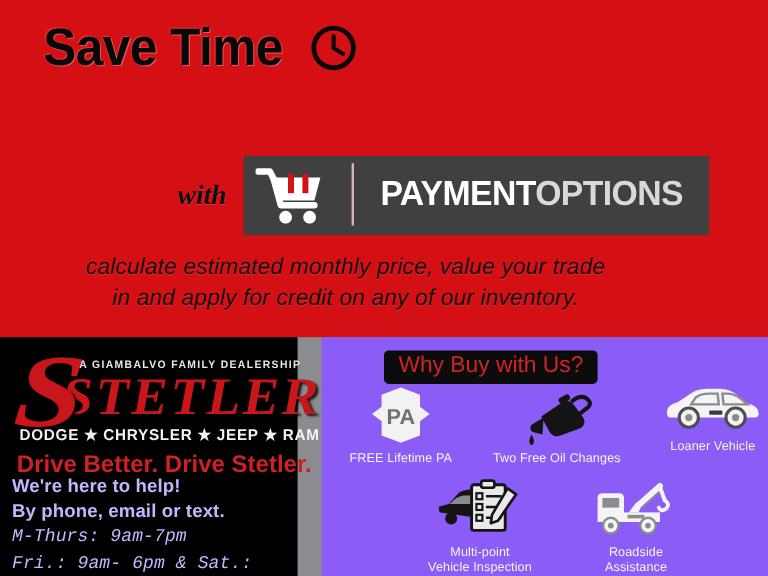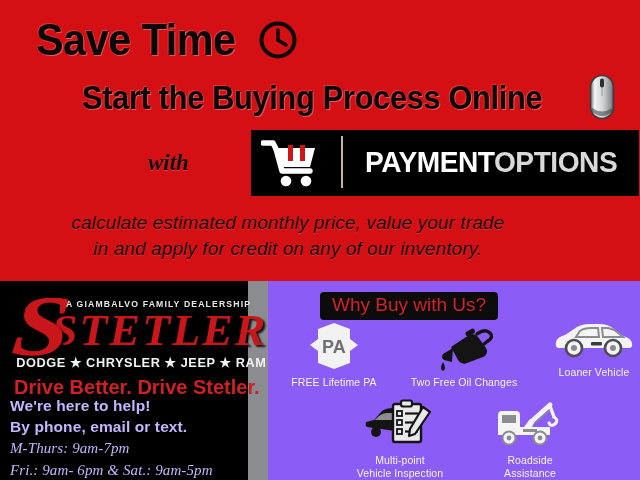--- a/index.html
+++ b/index.html
@@ -38,31 +38,31 @@
     font-weight:bold; font-size:33px; line-height:38px;
     color:#0a0708; letter-spacing:-0.3px;
     transform:scaleX(0.93); transform-origin:left center;
     text-shadow:1px 1px 0 rgba(255,255,255,.30), -1px -1px 0 rgba(255,255,255,.16);
   }
   .mouse-icon { display:block; margin-bottom:2px; }
 
   
   .po-row {
     position:absolute; left:148px; top:130px;
-    display:flex; align-items:center;gap:48px;
+    display:flex; align-items:center;
   }
   .with-word {
     font-family:"Liberation Serif", serif;
     font-style:italic; font-weight:bold;
     font-size:23px; color:#120d0e; margin-right:14px;
     text-shadow:0 1px 0 rgba(255,255,255,.18);
   }
   .po-block {
     display:flex; align-items:center;
-    background:#000000; padding:6px 14px 8px 10px;
+    background:#404040; padding:6px 14px 8px 10px;
   }
   .cart-icon { display:block; }
   .po-divider {
     width:2px; height:52px; background:#f0c9c9;
     margin:0 22px 0 20px; opacity:.85;
   }
   .po-word {
     font-family:"Liberation Sans", sans-serif;
     font-weight:bold; font-size:29px; letter-spacing:-0.5px;
     transform:scaleX(0.97); transform-origin:left center;
@@ -135,21 +135,21 @@
   .contact {
     position:absolute; left:10px; top:114px; width:238px;
     color:#c4b5fd;
   }
   .c-bold {
     font-family:"Liberation Sans", sans-serif;
     font-weight:bold; font-size:15.5px; line-height:21px;
     letter-spacing:.1px;
   }
   .c-ital {
-    font-family:Liberation Serif, serif;
+    font-family:Liberation Mono, monospace;
     font-style:italic; font-size:15px; line-height:22px;
     letter-spacing:.1px;
   }
 
   
   .rightpanel {
     position:absolute; left:248px; top:281px; width:392px; height:249px;
     background:#8b5cf6;
     margin-left:20px;
   }
@@ -186,38 +186,20 @@
 
     <div class="hero-line1">
       <div class="hl-text">Save Time</div>
       <svg class="clock-icon" width="40" height="40" viewBox="0 0 40 40">
         <circle cx="20" cy="20" r="16.5" fill="none" stroke="#0a0708" stroke-width="4"></circle>
         <line x1="20" y1="20" x2="20" y2="10" stroke="#0a0708" stroke-width="3.4" stroke-linecap="round"></line>
         <line x1="20" y1="20" x2="28" y2="25" stroke="#0a0708" stroke-width="3.4" stroke-linecap="round"></line>
       </svg>
     </div>
 
-    <div class="hero-line2">
-      <div class="hl2-text">Start the Buying Process Online</div>
-      <svg class="mouse-icon" width="26" height="46" viewBox="0 0 26 46">
-        <defs>
-          <linearGradient id="mg" x1="0" y1="0" x2="1" y2="0">
-            <stop offset="0%" stop-color="#6f7073"></stop>
-            <stop offset="18%" stop-color="#f2f3f4"></stop>
-            <stop offset="55%" stop-color="#cfd1d3"></stop>
-            <stop offset="88%" stop-color="#8e9093"></stop>
-            <stop offset="100%" stop-color="#55575a"></stop>
-          </linearGradient>
-        </defs>
-        <rect x="1.5" y="1.5" width="23" height="43" rx="11.5" fill="url(#mg)" stroke="#3c3d40" stroke-width="1.6"></rect>
-        <line x1="13" y1="5" x2="13" y2="22" stroke="#9a9c9f" stroke-width="1"></line>
-        <rect x="11" y="4.5" width="4" height="9" rx="2" fill="#2c2d30"></rect>
-        <path d="M3 34 q10 7 20 0 v4 q-10 8 -20 0 z" fill="#3a3b3e" opacity=".55"></path>
-      </svg>
-    </div>
 
     <div class="po-row">
       <div class="with-word">with</div>
       <div class="po-block">
         <svg class="cart-icon" width="60" height="52" viewBox="0 0 60 52">
           <path d="M2 7 h10 l3 6" fill="none" stroke="#fff" stroke-width="5.4" stroke-linecap="round" stroke-linejoin="round"></path>
           <path d="M14 12 h40 l-5 19 h-28 z" fill="#fff"></path>
           <path d="M15 13 l6 22 h28" fill="none" stroke="#fff" stroke-width="5.4" stroke-linecap="round" stroke-linejoin="round"></path>
           <rect x="27" y="9" width="5" height="16" fill="#cf1417"></rect>
           <rect x="39" y="9" width="5" height="16" fill="#cf1417"></rect>

